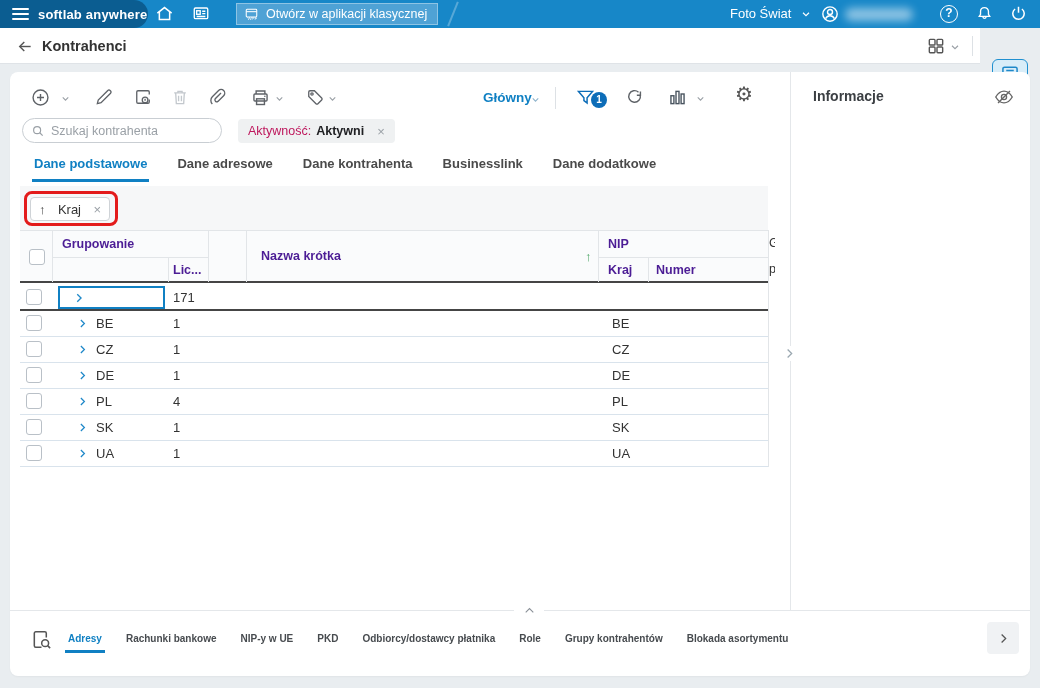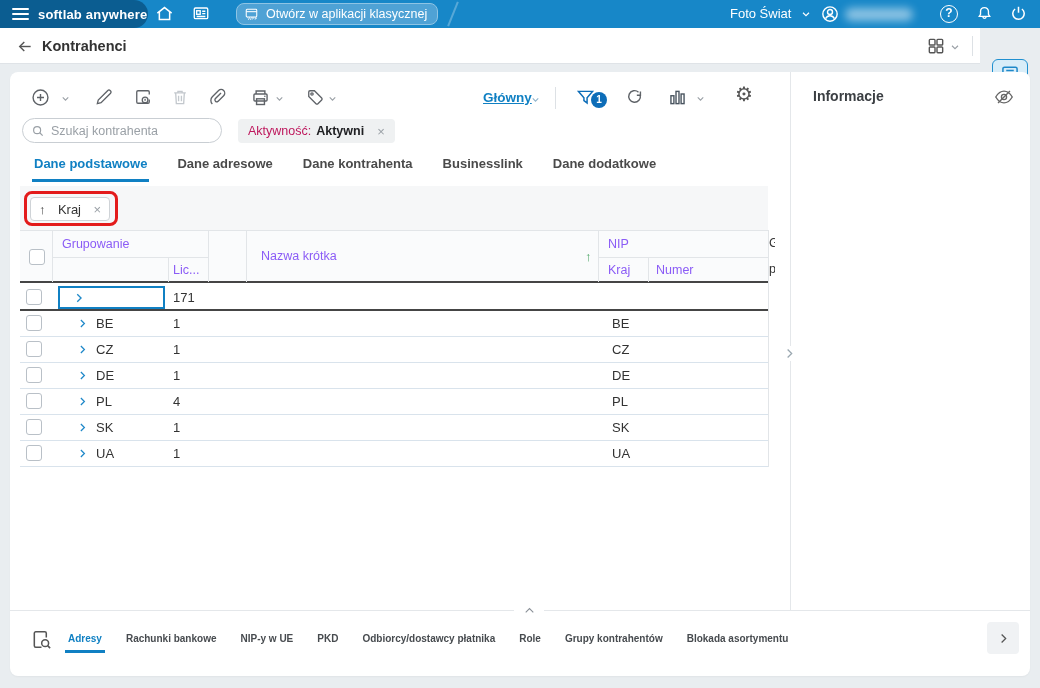--- a/index.html
+++ b/index.html
@@ -14,21 +14,21 @@
 
   
   .topbar { position:absolute; left:0; top:0; width:1040px; height:28px; background:#1787c8; }
   .topbar-dark { position:absolute; left:0; top:0; width:148px; height:28px; background:#0b5d91;
                  border-radius:0 14px 14px 0; display:flex; align-items:center; }
   .hamburger { width:17px; margin-left:12px; }
   .hamburger div { height:2px; background:#fff; margin:3px 0; border-radius:1px; }
   .appname { color:#fff; font-size:13px; font-weight:700; margin-left:9px; letter-spacing:.2px; }
   .tb-ic { position:absolute; top:4px; color:#fff; }
   .open-btn { position:absolute; left:236px; top:3px; height:22px; padding:0 10px 0 7px;
-              background:#4fa2d5; border:1px solid #8ec4e4; border-radius:8px;
+              background:#4fa2d5; border:1px solid #8ec4e4; border-radius:0;
               display:flex; align-items:center; gap:7px; color:#fff; font-size:12.5px; cursor:pointer; }
   .slash { position:absolute; left:452px; top:1px; width:2px; height:26px; background:rgba(255,255,255,.28); transform:rotate(22deg); }
   .company { position:absolute; left:730px; top:6px; color:#fff; font-size:13px; display:flex; gap:9px; align-items:center; }
   .blurname { position:absolute; left:845px; top:8px; width:68px; height:13px; border-radius:7px;
               background:rgba(255,255,255,.5); filter:blur(4px); }
   .q-circle { position:absolute; left:940px; top:5px; width:18px; height:18px; border:1.6px solid #fff;
               border-radius:50%; color:#fff; font-size:12px; font-weight:700; text-align:center; line-height:15px; }
 
   
   .subheader { position:absolute; left:0; top:28px; width:980px; height:36px; background:#fff;
@@ -38,21 +38,21 @@
               border:1.5px solid #2090d0; border-radius:6px; display:flex; align-items:center; justify-content:center; cursor:pointer; }
   .vdiv { position:absolute; background:#dde1e5; width:1px; }
 
   
   .card { position:absolute; left:10px; top:72px; width:1020px; height:604px; background:#fff;
           border-radius:8px; overflow:hidden; box-shadow:0 1px 2px rgba(0,0,0,.04); }
 
   .tool { position:absolute; top:15px; color:#5f6368; cursor:pointer; }
   .tool.dis { color:#c3c8cd; cursor:default; }
   .chev { position:absolute; top:21px; color:#9aa0a6; cursor:pointer; }
-  .view-sel { position:absolute; left:473px; top:18px; font-size:13.5px; font-weight:600; color:#1080c3; cursor:pointer;text-decoration:underline; }
+  .view-sel { position:absolute; left:473px; top:18px; font-size:13.5px; font-weight:600; color:#1080c3; cursor:pointer; }
   .badge { position:absolute; left:581px; top:20px; width:16px; height:16px; border-radius:50%;
            background:#0d6db8; color:#fff; font-size:10px; font-weight:700; text-align:center; line-height:16px; }
   .gear { position:absolute; left:725px; top:12px; font-size:20px; color:#555; cursor:pointer; line-height:1; }
 
   .search-box { position:absolute; left:12px; top:46px; width:200px; height:25px; border:1px solid #c9ced3;
                 border-radius:13px; display:flex; align-items:center; padding-left:8px; gap:6px; background:#fff; }
   .search-box input { border:none; outline:none; font-size:12.5px; width:150px; color:#333;
                       font-family:"Liberation Sans", sans-serif; }
   .search-box input::placeholder { color:#9aa0a6; }
   .filter-chip { position:absolute; left:228px; top:47px; height:24px; background:#eff1f2; border-radius:4px;
@@ -70,21 +70,21 @@
   .group-chip { position:absolute; left:10px; top:11px; width:80px; height:24px; background:#fff;
                 border:1px solid #cfd3d7; border-radius:4px; display:flex; align-items:center;
                 justify-content:space-between; padding:0 8px; font-size:13px; cursor:pointer; }
   .group-chip .arr { color:#444; font-size:13px; }
   .group-chip .x { color:#9aa0a6; font-size:13px; }
 
   
   .thead { position:absolute; left:10px; top:158px; width:748px; height:53px; background:#fafbfc;
            border-top:1px solid #e2e5e8; border-bottom:2px solid #454545; font-size:12.5px; color:#333; }
   .hline { position:absolute; background:#e2e5e8; }
-  .hlabel { position:absolute; font-weight:400; color:#8b5cf6; }
+  .hlabel { position:absolute; font-weight:700; color:#4c1d95; }
   .sortarr { position:absolute; left:565px; top:18px; color:#4aa564; font-size:13px; }
   .cb { width:16px; height:16px; border:1.5px solid #b9c0c7; border-radius:3px; background:#fff; cursor:pointer; }
   .cut-clip { position:absolute; left:759px; width:6px; overflow:hidden; white-space:nowrap; font-size:12.5px; color:#333; }
 
   .trow { position:absolute; left:10px; width:748px; height:26px; border-bottom:1px solid #d9e3ec;
           font-size:13px; color:#333; cursor:pointer; background:#fff; }
   .trow.dark { border-bottom:2px solid #454545; }
   .trow .cb { position:absolute; left:6px; top:4px; }
   .row-chev { position:absolute; left:56px; top:6px; color:#1e88c9; }
   .cell-group { position:absolute; left:76px; top:5px; }

